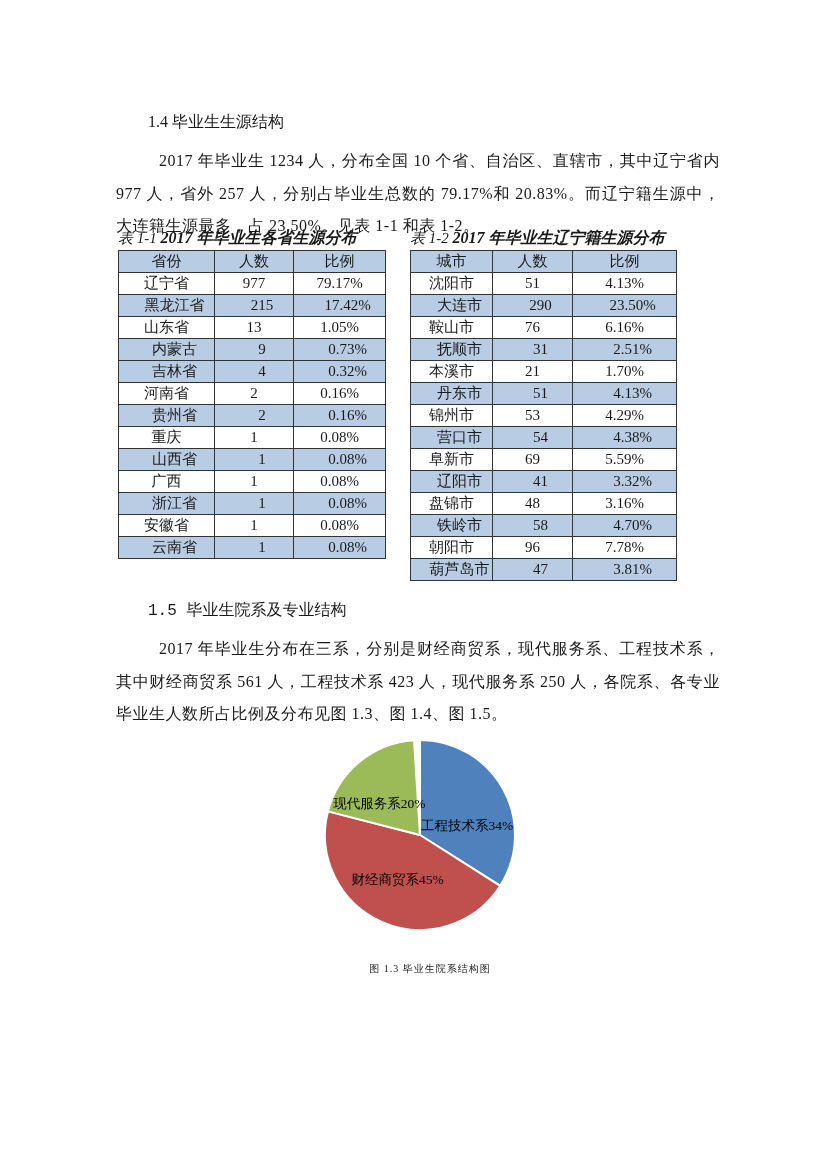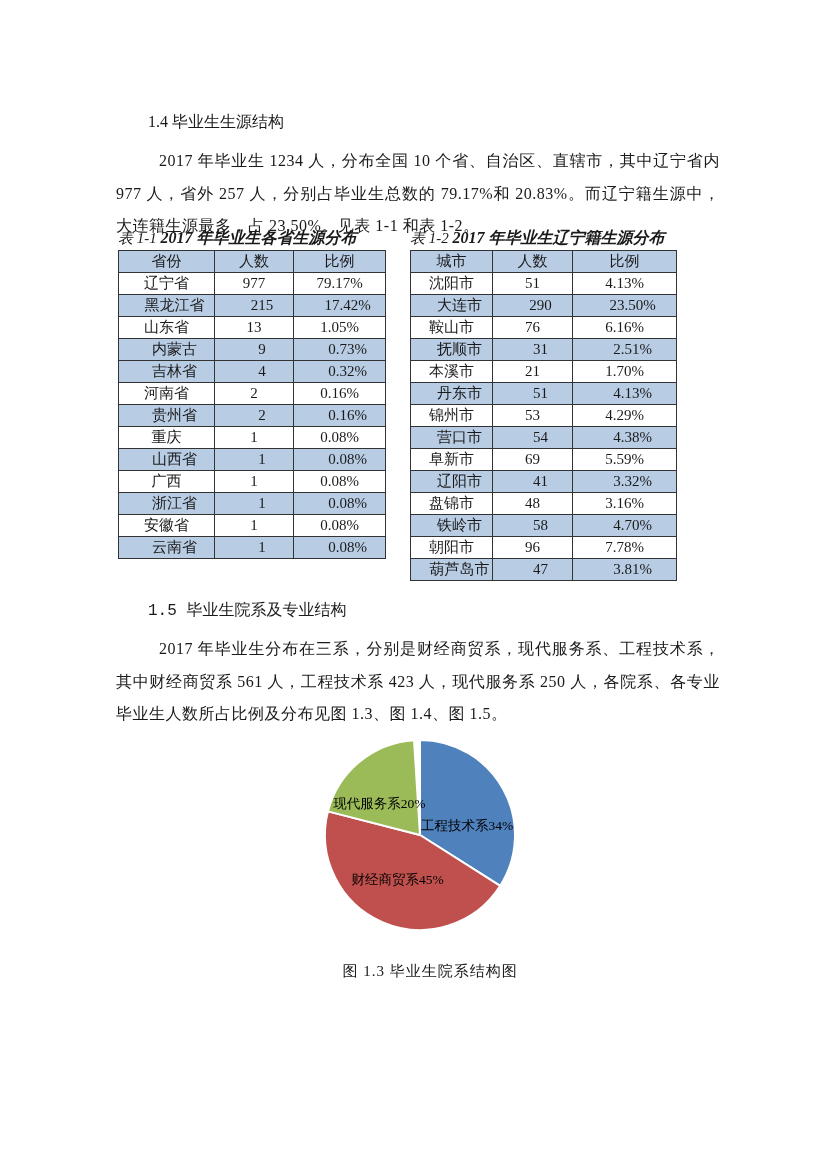--- a/index.html
+++ b/index.html
@@ -38,21 +38,21 @@
     padding:0; overflow:hidden; white-space:nowrap;
   }
   table.data-table thead th { background:var(--band,#B8CCE4);margin-top:30px; }
   table.data-table tr.band td { background:var(--band,#B8CCE4);padding-left:16px; }
   .pie-label {
     font-size:13.5px;
     fill:#000;
     font-family:"Liberation Serif","DejaVu Serif",serif;
   }
   .fig-caption {
-    font-size:15px; text-align:center; letter-spacing:1px;
+    font-size:10px; text-align:center; letter-spacing:1px;
   }
 </style>
 </head>
 <body>
 
 <div class="page">
 
   <div class="abs sec-heading" style="top:106px; left:148px;">1.4 毕业生生源结构</div>
 
   <p class="abs para" style="top:133px; left:104px; width:604px;">2017 年毕业生 1234 人，分布全国 10 个省、自治区、直辖市，其中辽宁省内 977 人，省外 257 人，分别占毕业生总数的 79.17%和 20.83%。而辽宁籍生源中，大连籍生源最多，占 23.50%。见表 1-1 和表 1-2。</p>

